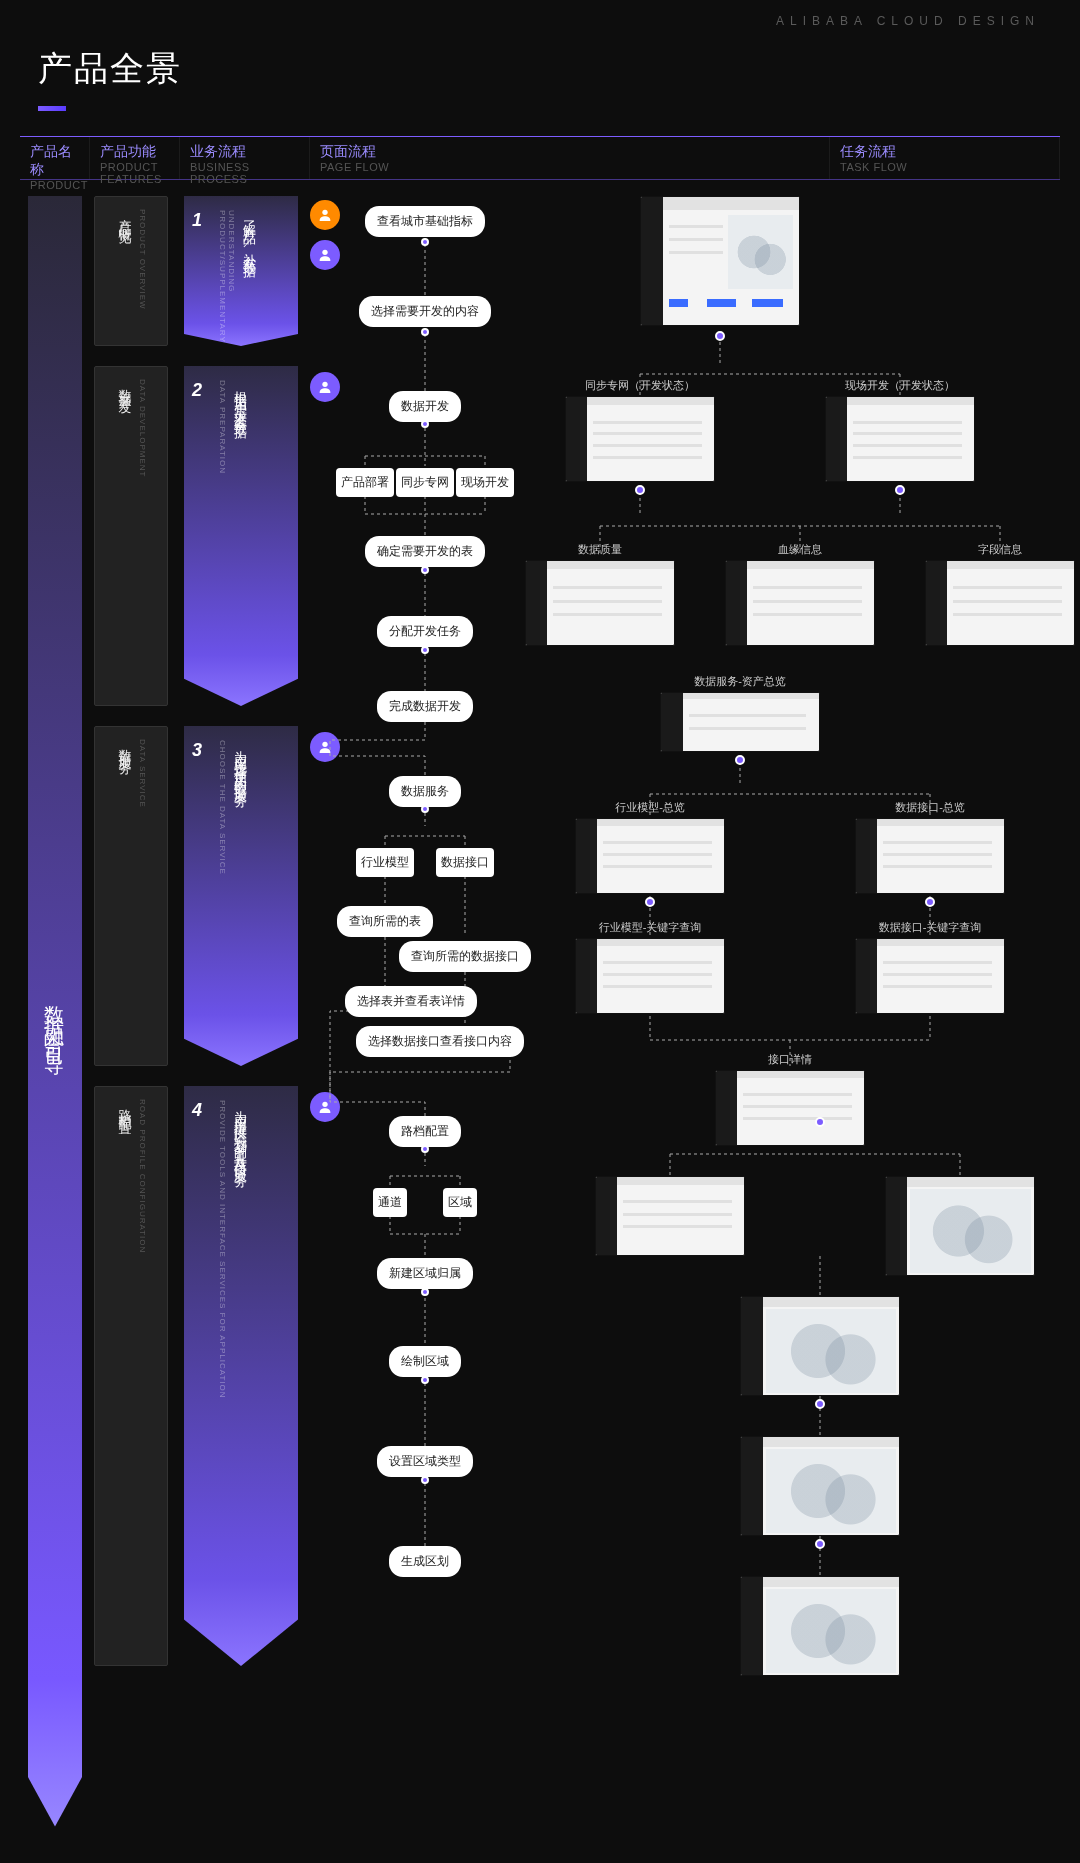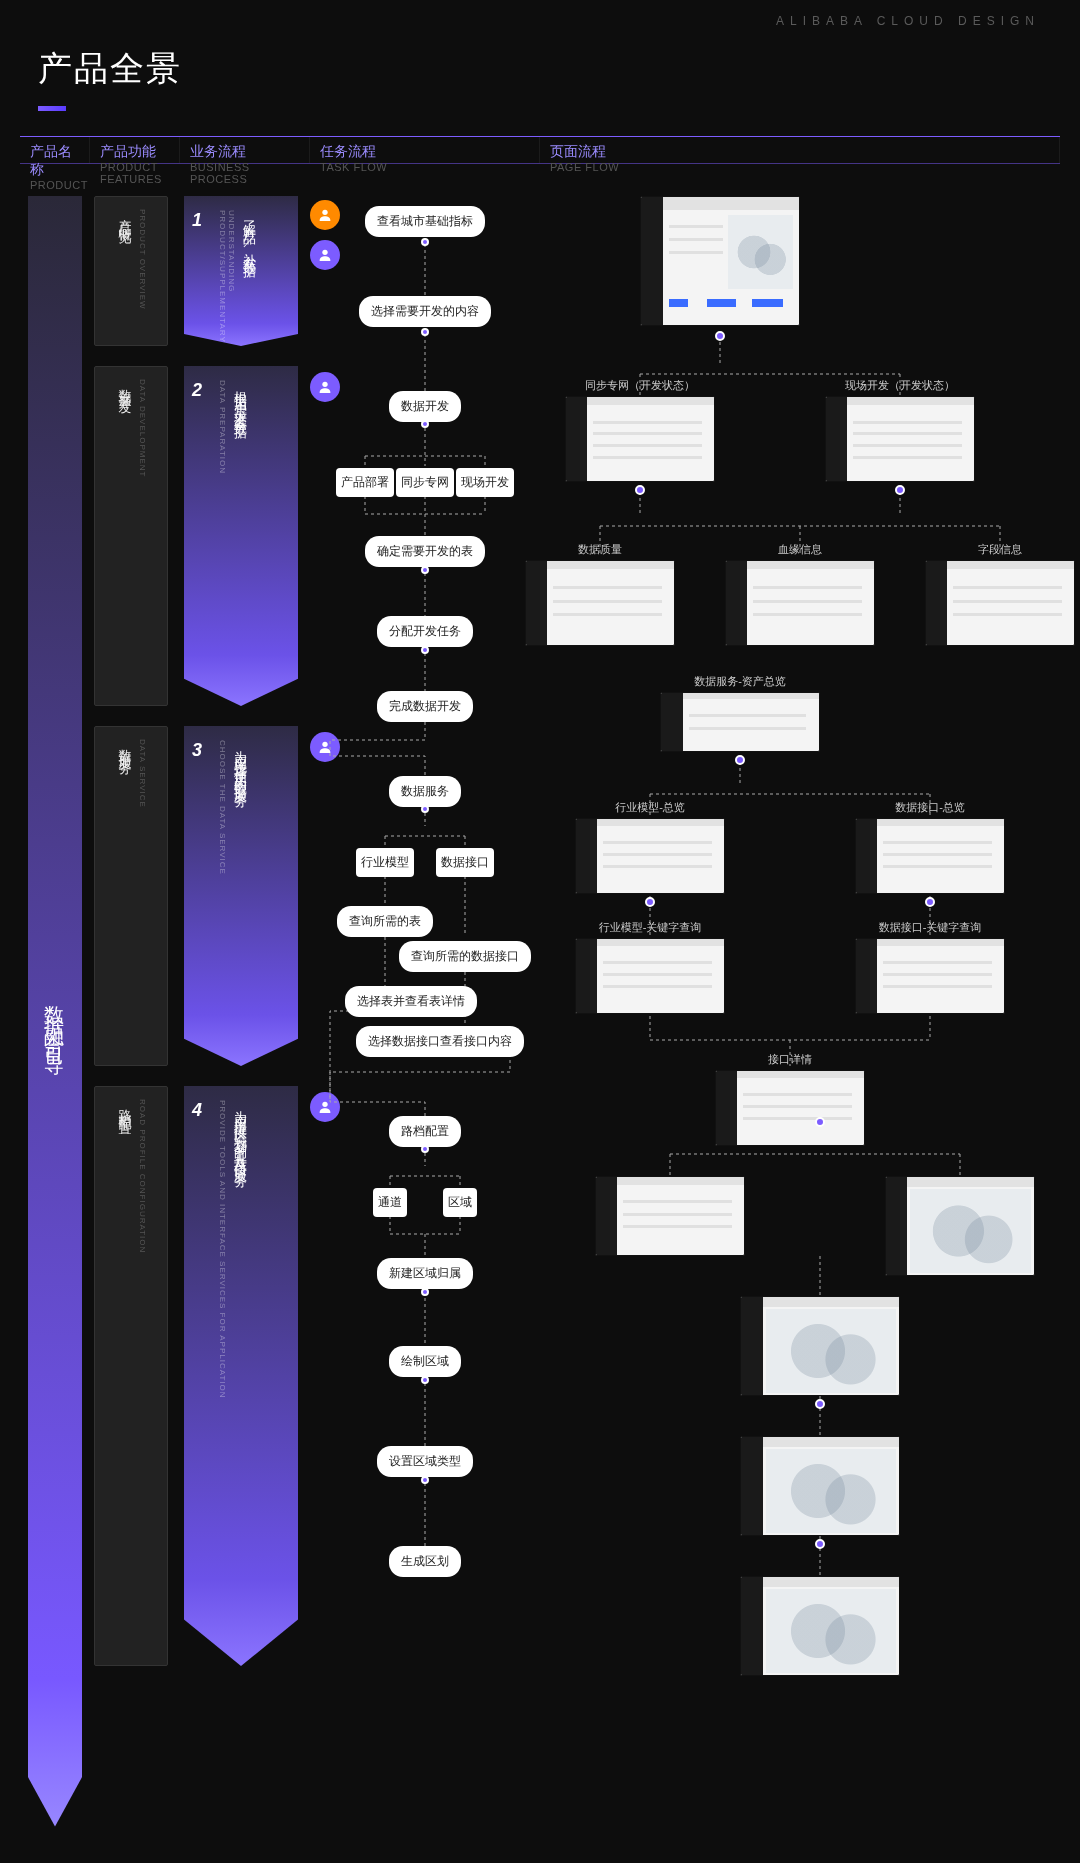--- a/index.html
+++ b/index.html
@@ -34,21 +34,21 @@
   .title-underline {
     width: 28px; height: 5px;
     background: linear-gradient(90deg,#7c5cff,#5a3cff);
     margin-top: 14px;
   }
 
   
   .col-head-row {
     position: absolute;
     top: 136px; left: 20px; right: 20px;
-    height: 28px;
+    height: 44px;
     border-top: 1px solid #7c5cff;
     border-bottom: 1px solid rgba(124,92,255,0.5);
     display: flex;
   }
   .col-head {
     padding: 6px 10px;
     border-right: 1px solid rgba(255,255,255,0.06);
   }
   .col-head .cn { color: #9b8cff; font-size: 14px; }
   .col-head .en { color: #555; font-size: 11px; letter-spacing: 0.5px; }
@@ -173,27 +173,27 @@
     <div class="en">PRODUCT</div>
   </div>
   <div class="col-head c2">
     <div class="cn">产品功能</div>
     <div class="en">PRODUCT FEATURES</div>
   </div>
   <div class="col-head c3">
     <div class="cn">业务流程</div>
     <div class="en">BUSINESS PROCESS</div>
   </div>
+  <div class="col-head c5">
+    <div class="cn">页面流程</div>
+    <div class="en">PAGE  FLOW</div>
+  </div>
   <div class="col-head c4">
     <div class="cn">任务流程</div>
     <div class="en">TASK FLOW</div>
-  </div>
-  <div class="col-head c5">
-    <div class="cn">页面流程</div>
-    <div class="en">PAGE  FLOW</div>
   </div>
 </div>
 
 <div class="body">
 
   <div class="col c1">
     <div class="prod-banner">
       <span class="vtxt">数据融合引导</span>
     </div>
   </div>

